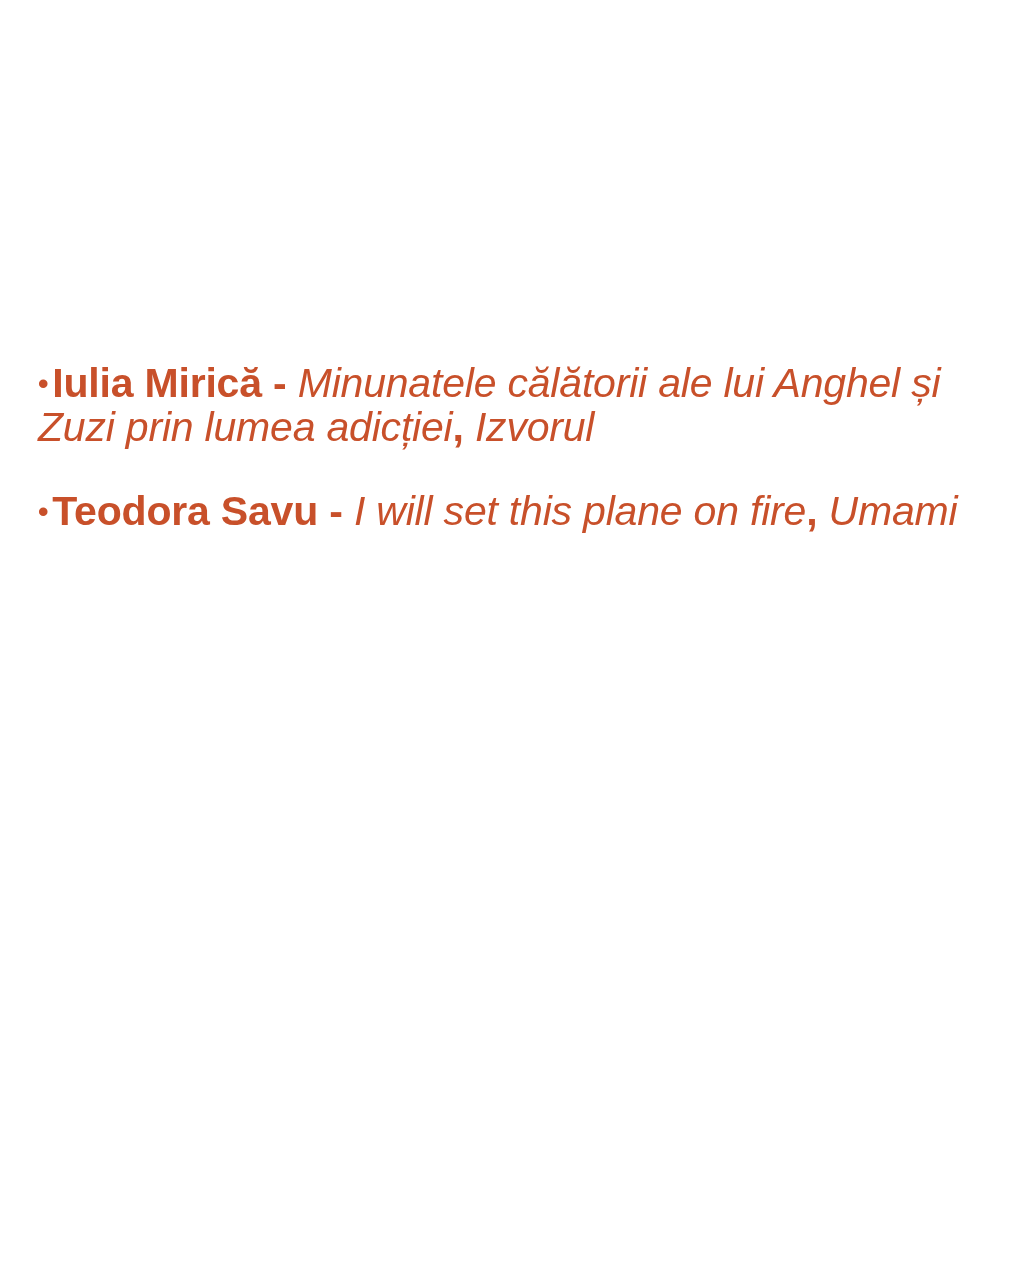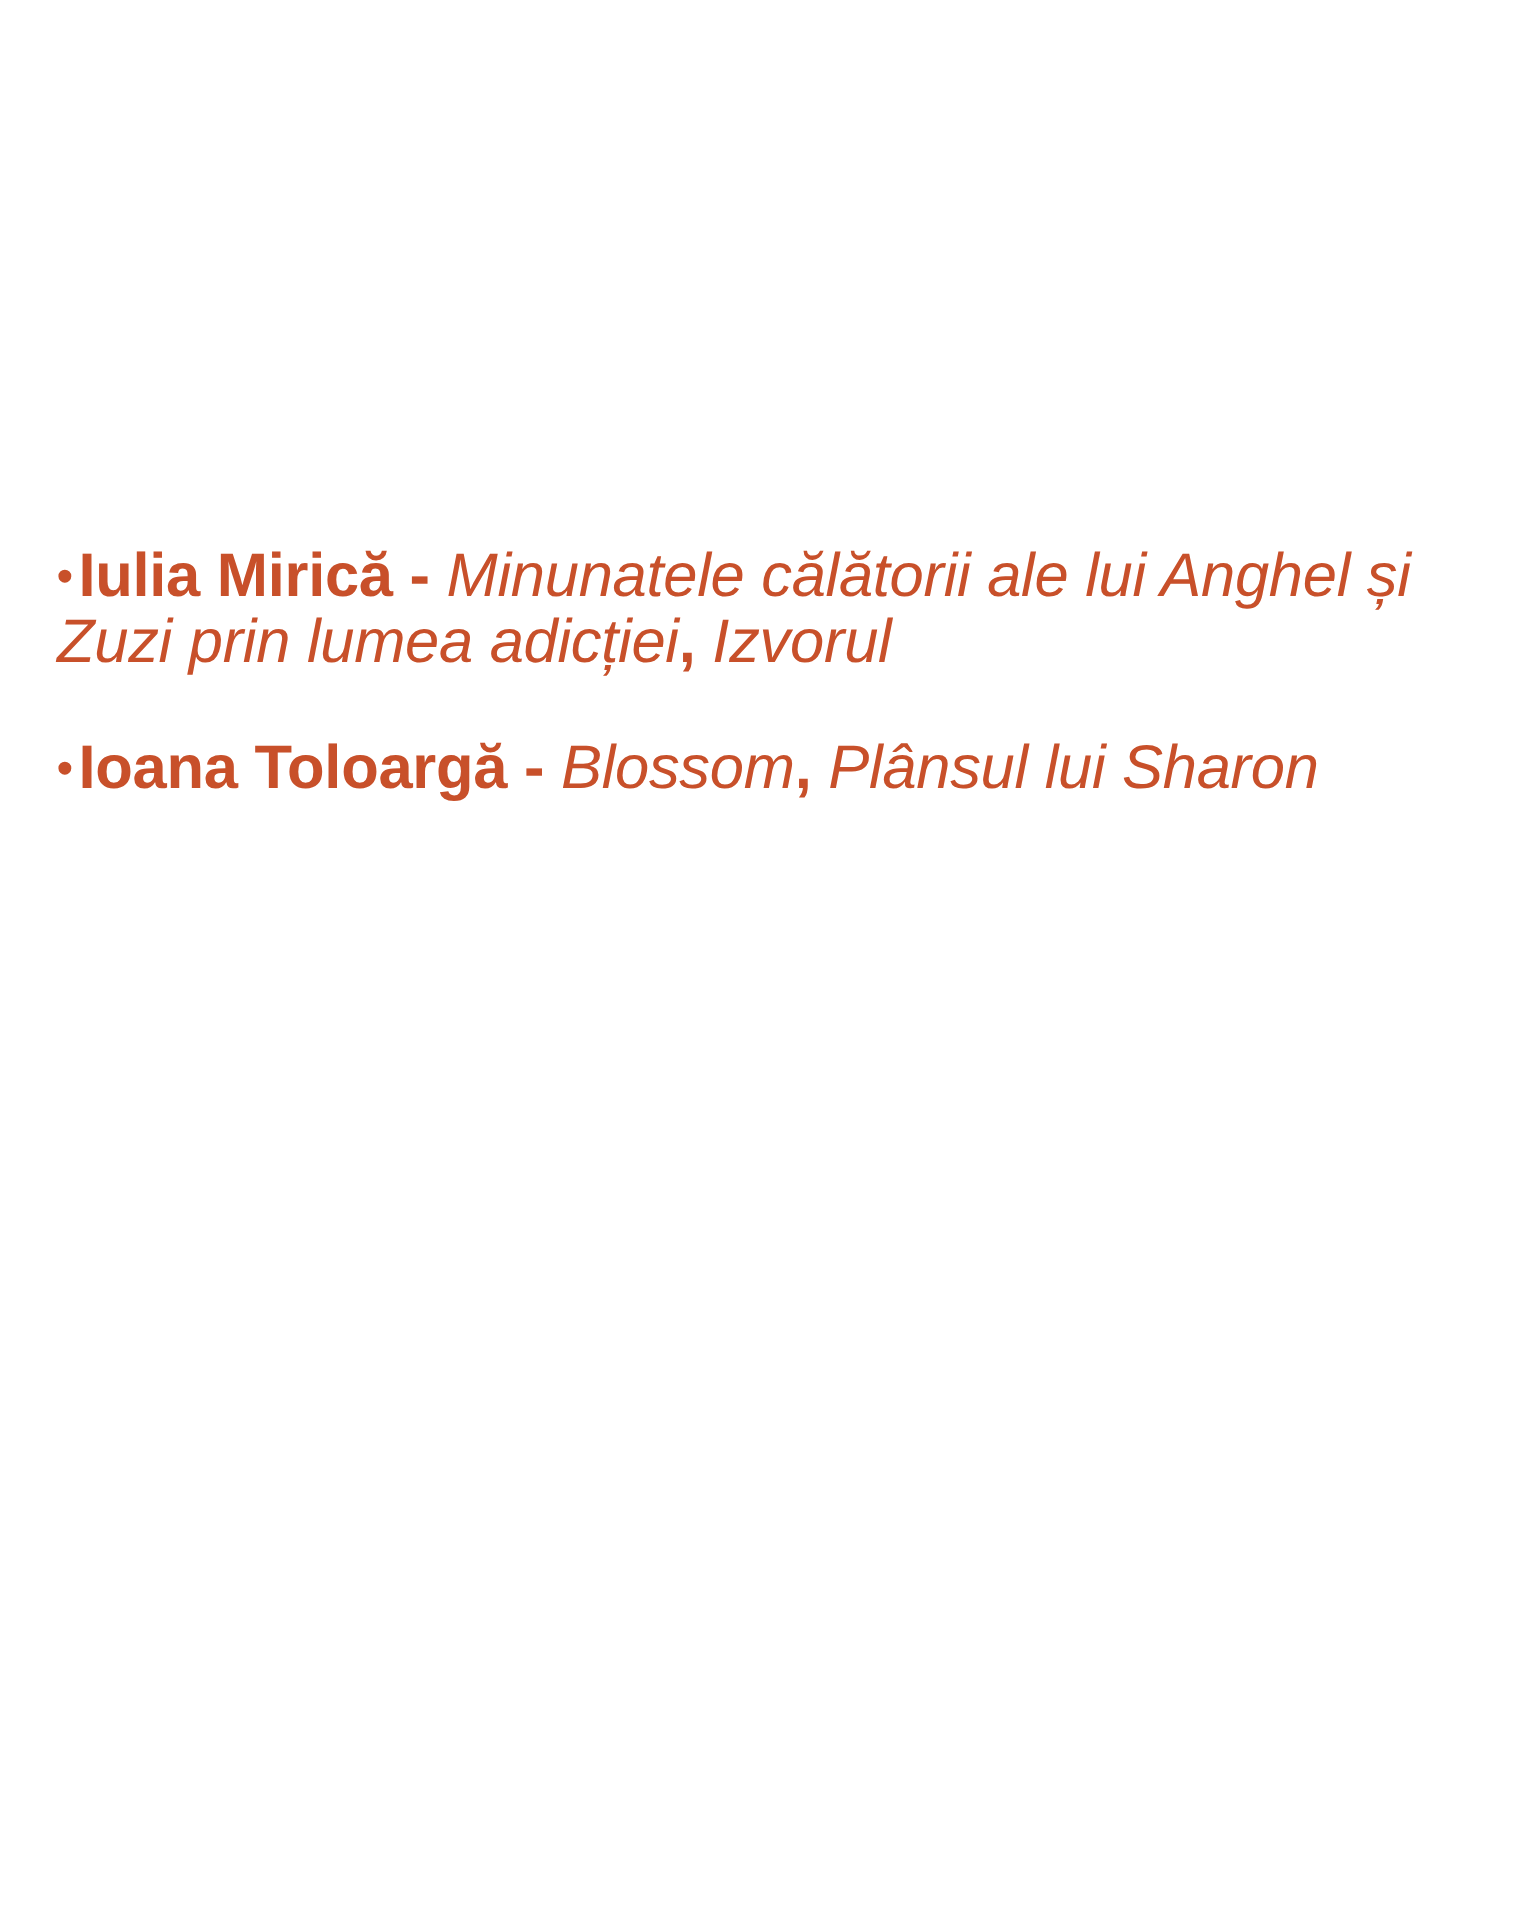--- a/index.html
+++ b/index.html
@@ -61,21 +61,21 @@
 <body>
 
 <div class="page">
   <div class="list">
 
     <div class="entry">
       <span class="bullet">•</span><span class="author">Iulia Mirică</span><span class="dash"> </span><span class="dash">-</span><span class="titles"> </span><span class="titles">Minunatele călătorii ale lui Anghel și Zuzi prin lumea adicției</span><span class="comma">,</span><span class="titles"> </span><span class="titles">Izvorul</span>
     </div>
 
 
+    <div class="entry">
+      <span class="bullet">•</span><span class="author">Teodora Savu</span><span class="dash"> </span><span class="dash">-</span><span class="titles"> </span><span class="titles">I will set this plane on fire</span><span class="comma">,</span><span class="titles"> </span><span class="titles">Umami</span>
+    </div>
 
 
-    <div class="entry">
-      <span class="bullet">•</span><span class="author">Ioana Toloargă</span><span class="dash"> </span><span class="dash">-</span><span class="titles"> </span><span class="titles">Blossom</span><span class="comma">,</span><span class="titles"> </span><span class="titles">Plânsul lui Sharon</span>
-    </div>
 
 
   </div>
 </div>
 
 </body></html>

